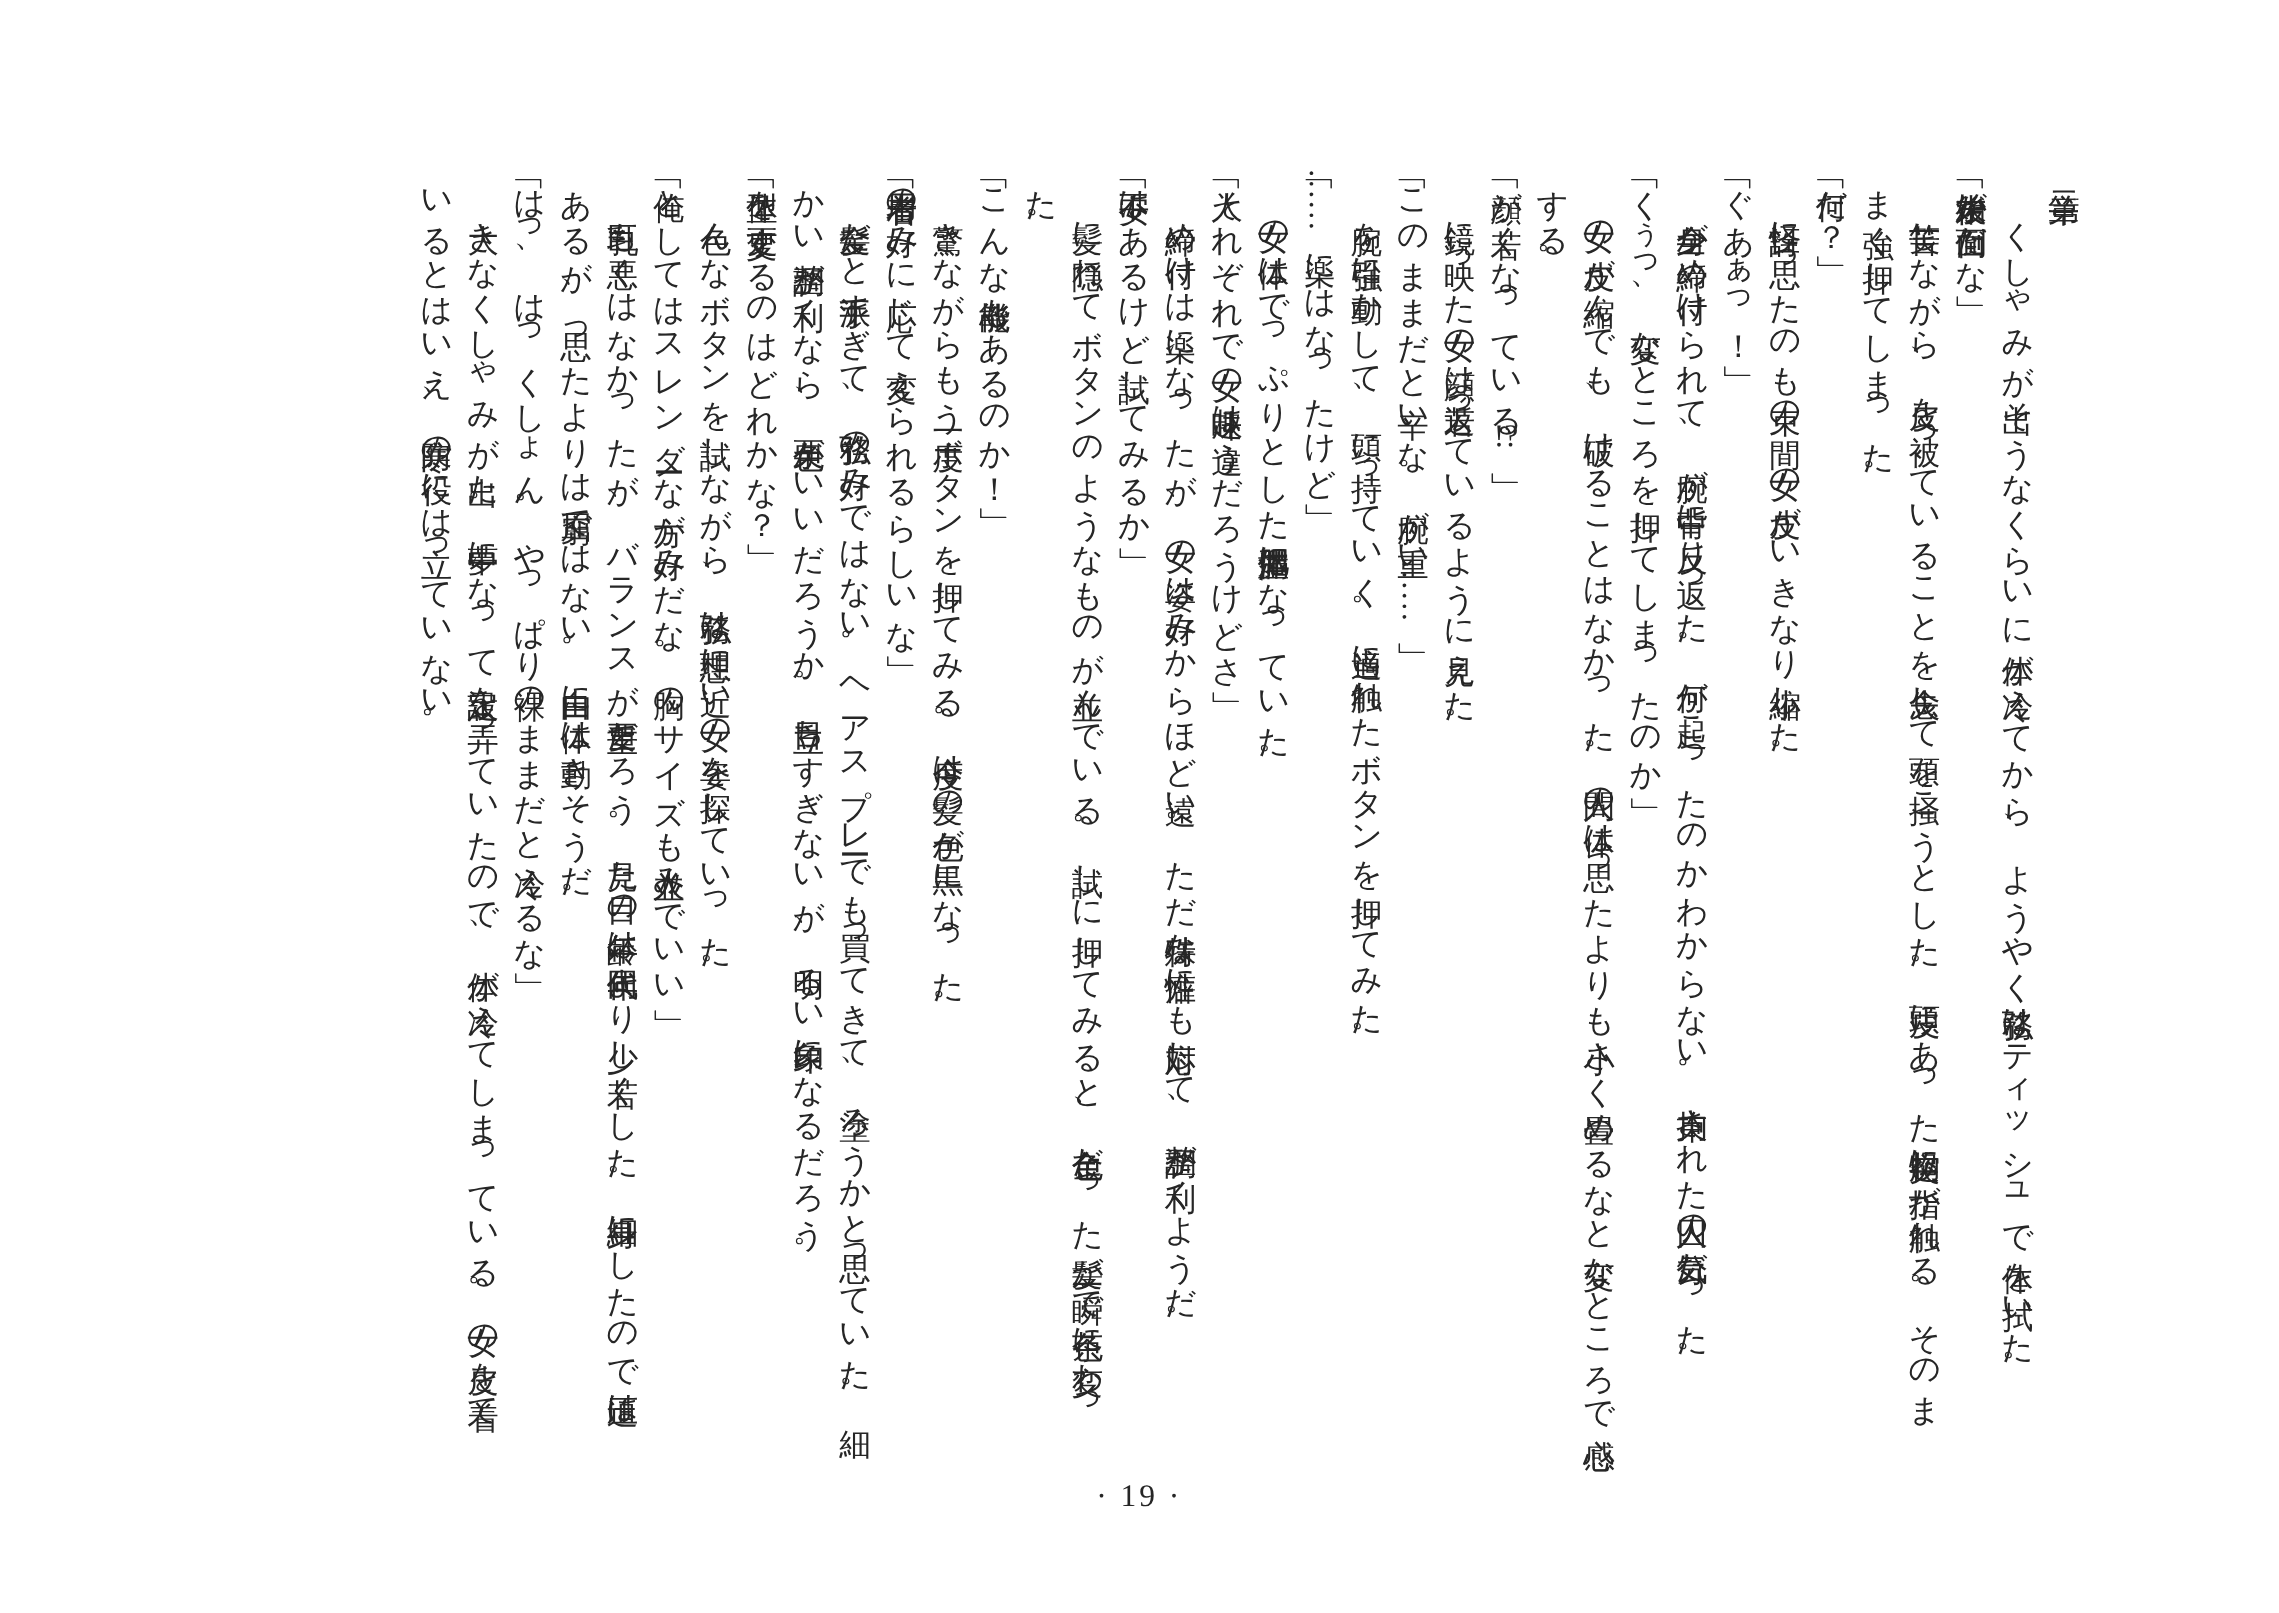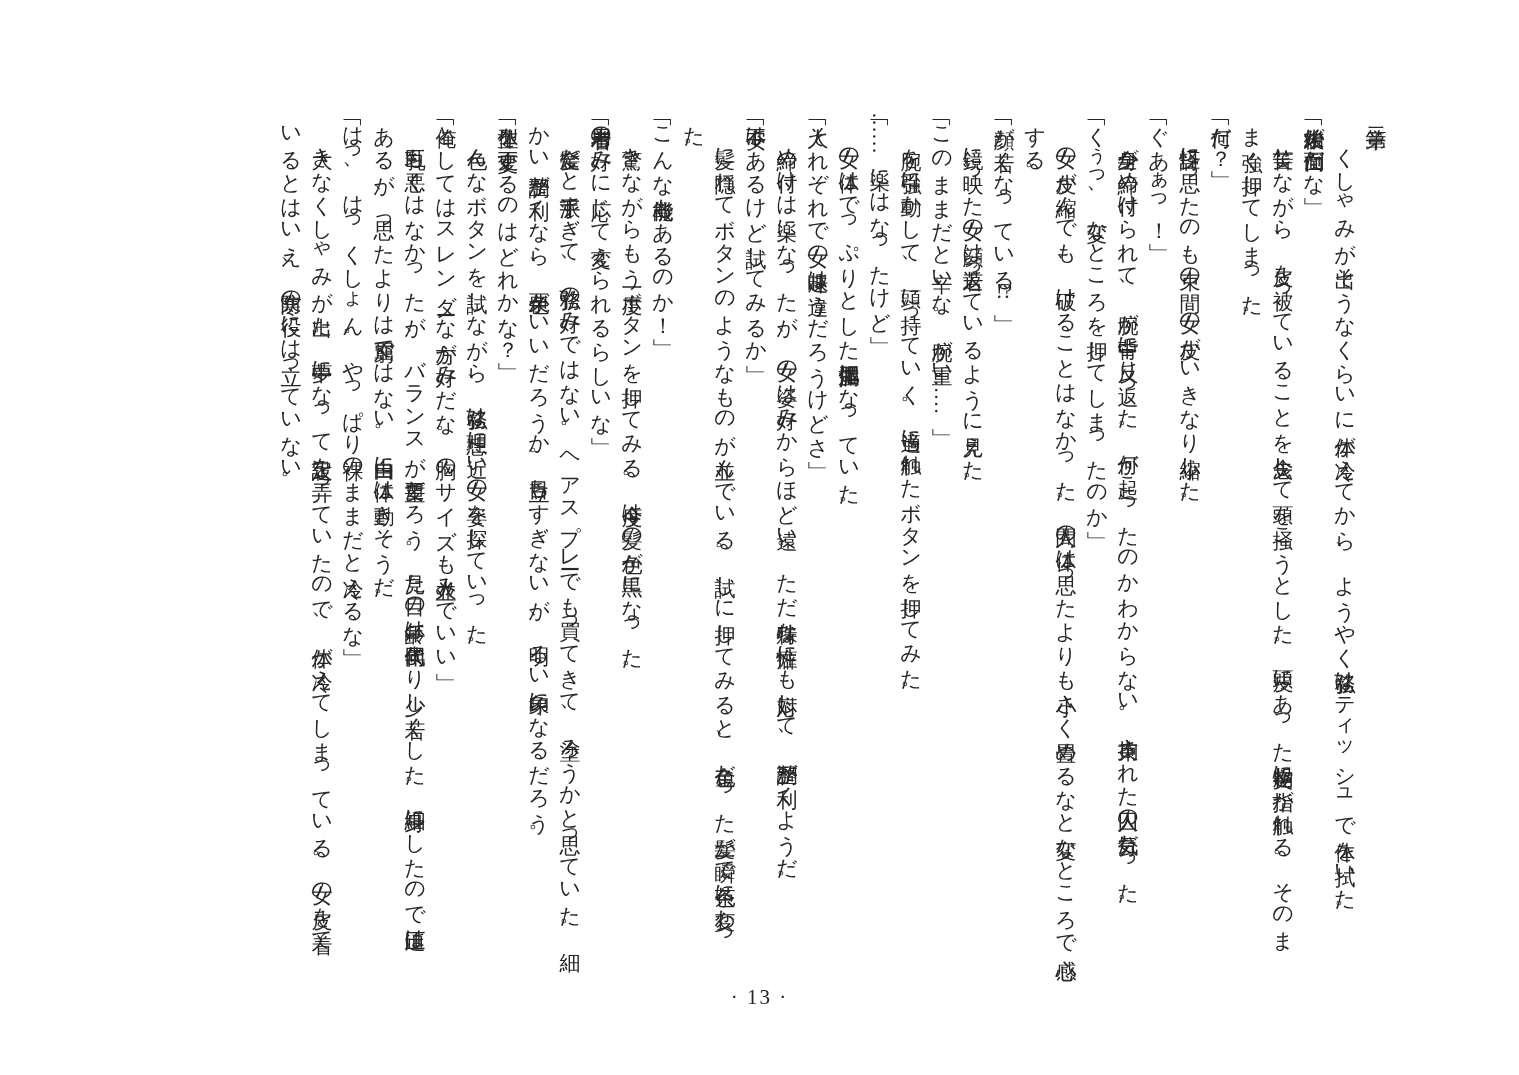--- a/index.html
+++ b/index.html
@@ -95,15 +95,15 @@
       <p class="para dialogue">「着用者の好みに応じて変えられるらしいな」</p>
       <p class="para narrative">金髪だと派手すぎて、弘務の好みではない。ヘアスプレーでも買ってきて、塗ろうかと思っていた。細かい調整が利くなら、栗色がいいだろうか。目立ちすぎないが、明るい印象になるだろう。</p>
       <p class="para dialogue">「体型を変更するのはどれかな？」</p>
       <p class="para narrative">色んなボタンを試しながら、弘務は理想に近い女の姿を探していった。</p>
       <p class="para dialogue">「俺としてはスレンダーな方が好みだな。胸のサイズも人並みでいい」</p>
       <p class="para narrative">巨乳も悪くはなかったが、バランスが重要だろう。見た目の年齢は同年代より少し若くした。細身にしたので圧迫はあるが、思ったよりは窮屈ではない。自由に体は動きそうだ。</p>
       <p class="para dialogue">「はっ、はっくしょん。やっぱり裸のままだと冷えるな」</p>
       <p class="para narrative">大きなくしゃみが出た。夢中になって設定を弄っていたので、体が冷えてしまっている。女の皮を着ているとはいえ、防寒の役には立っていない。</p>
     </div>
 
-  <div class="page-footer">· 13 ·</div>
+  <div class="page-footer">· 19 ·</div>
 
 </div>
 
 </body></html>

